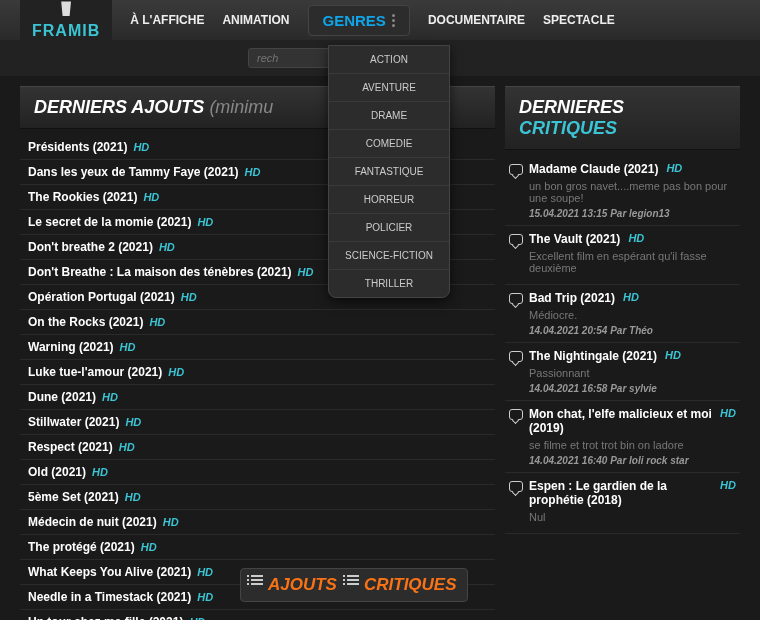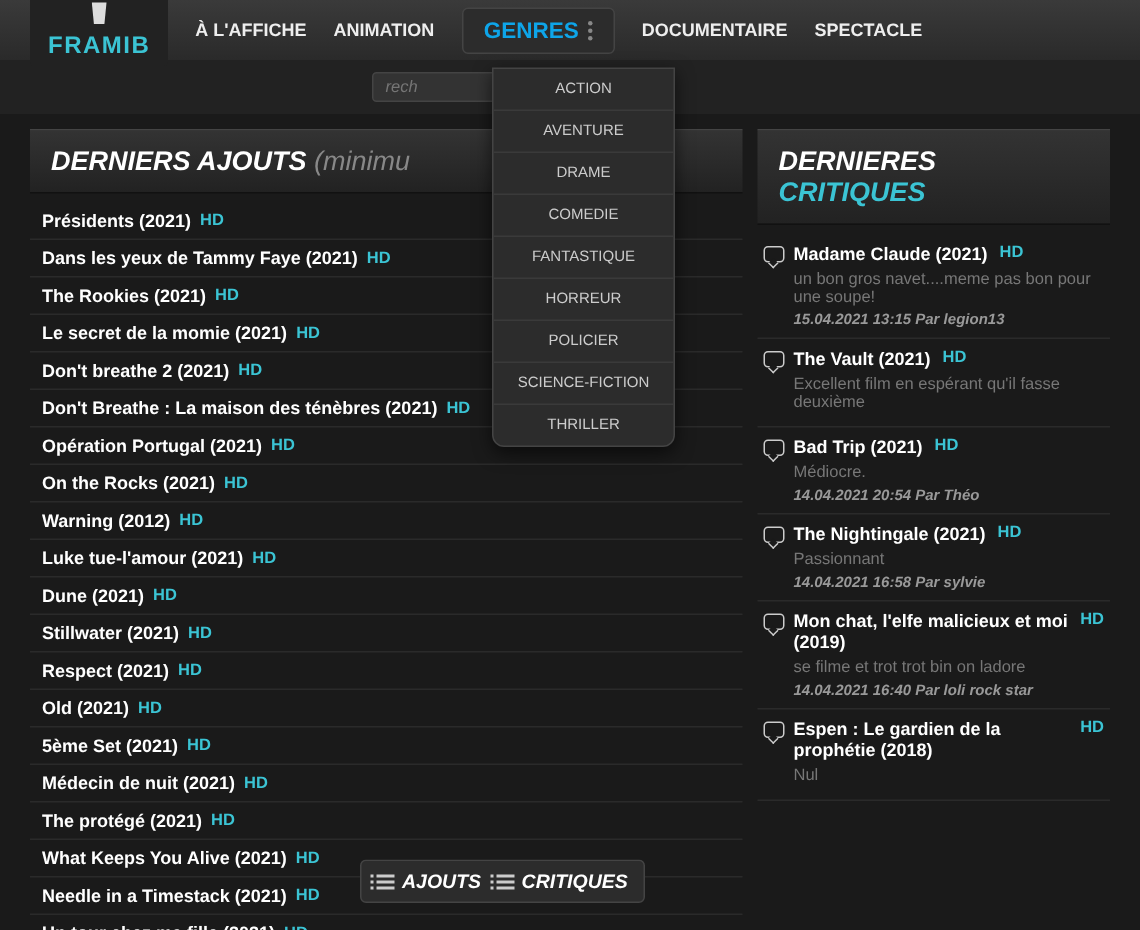--- a/index.html
+++ b/index.html
@@ -119,20 +119,21 @@
       font-size: 12px;
       font-weight: bold;
       border-bottom: 1px solid #2a2a2a;
       display: flex;
       align-items: center;
       gap: 4px;
       cursor: pointer;
     }
     .hd-badge {
       color: #3bc4d4;
+      font-style: italic;
       font-size: 11px;
       margin-left: 2px;
     }
     .critique-block {
       border-bottom: 1px solid #2a2a2a;
       padding: 6px 4px;
     }
     .critique-title {
       display: flex;
       align-items: flex-start;
@@ -177,26 +178,25 @@
       left: 240px;
       display: flex;
       gap: 10px;
       background: #2c2c2c;
       padding: 6px 10px;
       border: 1px solid #444;
       border-radius: 4px;
     }
     .tab-btn {
       display: flex;
-      align-items: center;
       gap: 5px;
-      font-size: 13px;
+      font-size: 17px;
       font-weight: bold;
       font-style: italic;
-      color: #ffffff;
+      color: #f97316;
       cursor: pointer;
     }
     .lines-icon {
       display: flex;
       flex-direction: column;
       gap: 2px;
     }
     .lines-icon span {
       width: 12px; height: 2px;
       background: #ccc;
@@ -281,21 +281,21 @@
         </div>
         <div class="list-row">
           <span>Opération Portugal (2021)</span>
           <span class="hd-badge">HD</span>
         </div>
         <div class="list-row">
           <span>On the Rocks (2021)</span>
           <span class="hd-badge">HD</span>
         </div>
         <div class="list-row">
-          <span>Warning (2012)</span>
+          <span>Warning (2021)</span>
           <span class="hd-badge">HD</span>
         </div>
         <div class="list-row">
           <span>Luke tue-l'amour (2021)</span>
           <span class="hd-badge">HD</span>
         </div>
         <div class="list-row">
           <span>Dune (2021)</span>
           <span class="hd-badge">HD</span>
         </div>

